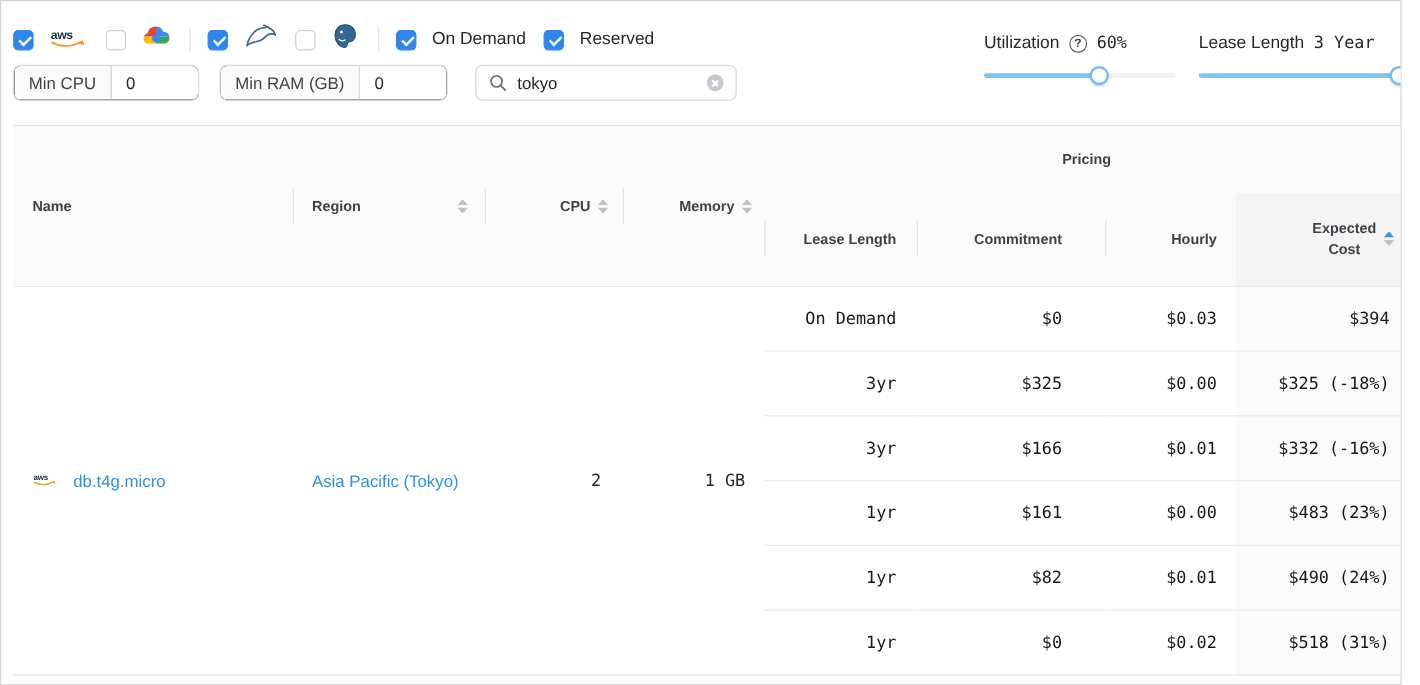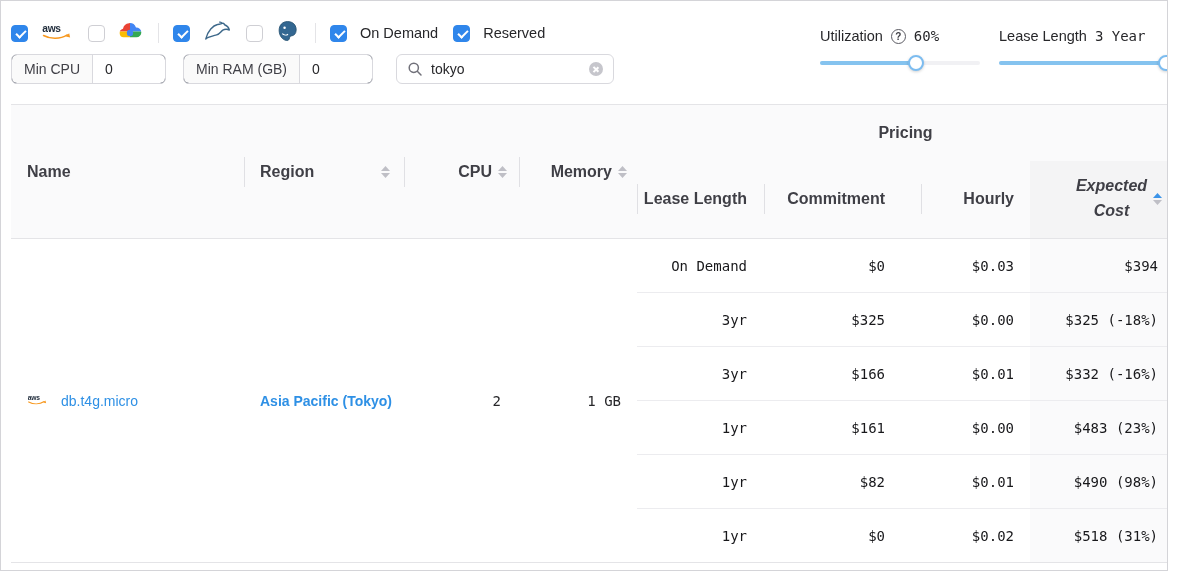--- a/index.html
+++ b/index.html
@@ -50,46 +50,46 @@
   .slider-track { position:absolute; left:0; right:0; top:6px; height:4px; border-radius:2px; background:#f1f1f4; }
   .slider-fill { height:100%; border-radius:2px; background:#85c3ef; }
   .slider-thumb { position:absolute; top:0; width:16px; height:16px; border-radius:50%;
                background:#fff; border:2px solid #7cbcf0; box-shadow:0 1px 3px rgba(0,0,0,.18); }
 
   
   .grid-table { position:absolute; left:10px; top:103px; width:1163px;
                 border-collapse:collapse; table-layout:fixed;
                 border-top:1px solid #e4e4e7; border-bottom:1px solid #e4e4e7; }
   thead { border-bottom:1px solid #e4e4e7; }
-  thead th { background:#fafafb; font-weight:600; font-size:16px; color:#3f3f46; position:relative; }
+  thead th { background:#fafafb; font-weight:600; font-size:12px; color:#3f3f46; position:relative; }
   th.group-th { height:56px; text-align:center; vertical-align:middle; font-weight:600; }
   thead tr.subhead th { height:78px; vertical-align:middle; }
   th.rowspan-th { vertical-align:middle; }
   th.al { text-align:left; padding-left:16px; }
   .th-flex { display:flex; align-items:center; }
   .th-flex.spread { justify-content:space-between; padding-right:14px; }
   .th-flex.right { justify-content:flex-end; gap:6px; }
   th.ar { text-align:right; }
   th.pr-lease { padding-right:17px; }
   th.pr-commit { padding-right:36px; }
   th.pr-hourly { padding-right:16px; }
-  th.expected-th { background:#f4f4f5; padding-right:12px;font-style:italic; }
+  th.expected-th { background:#f4f4f5; padding-right:12px; }
   .expected-lines { text-align:center; line-height:1.55; }
   .divider-left::before { content:""; position:absolute; left:0; top:50%; transform:translateY(-50%);
                 width:1px; height:30px; background:#e0e0e4; }
   .sort-icon { display:inline-flex; flex-direction:column; gap:2px; cursor:pointer; }
   .sort-icon svg { display:block; }
   .sort-up { fill:#bfbfc6; } .sort-down { fill:#bfbfc6; }
   .sort-icon.asc .sort-up { fill:#3b93e8; }
 
   tbody td { font-size:14px; }
   td.info-cell { vertical-align:middle; }
   .name-flex { display:flex; align-items:center; gap:13px; padding-left:16px; }
   .link { color:#2e90e5; cursor:pointer; }
-  td.region-cell { padding-left:16px;font-weight:bold; }
+  td.region-cell { padding-left:16px; }
   td.mono { font-family:"DejaVu Sans Mono", monospace; }
   td.cpu-cell { text-align:right; padding-right:18px; }
   td.mem-cell { text-align:right; padding-right:16px; }
   td.pr { font-family:"DejaVu Sans Mono", monospace; text-align:right; height:54px; color:#18181b; }
   td.pr-lease-c { padding-right:17px; }
   td.pr-commit-c { padding-right:36px; }
   td.pr-hourly-c { padding-right:16px; }
   td.pr-expected-c { padding-right:16px; background:#fafafb; }
   tbody tr + tr td.pr { border-top:1px solid #ececef; }
 </style>
@@ -322,21 +322,21 @@
       <tr>
         <td class="pr pr-lease-c">1yr</td>
         <td class="pr pr-commit-c">$161</td>
         <td class="pr pr-hourly-c">$0.00</td>
         <td class="pr pr-expected-c">$483 (23%)</td>
       </tr>
       <tr>
         <td class="pr pr-lease-c">1yr</td>
         <td class="pr pr-commit-c">$82</td>
         <td class="pr pr-hourly-c">$0.01</td>
-        <td class="pr pr-expected-c">$490 (98%)</td>
+        <td class="pr pr-expected-c">$490 (24%)</td>
       </tr>
       <tr>
         <td class="pr pr-lease-c">1yr</td>
         <td class="pr pr-commit-c">$0</td>
         <td class="pr pr-hourly-c">$0.02</td>
         <td class="pr pr-expected-c">$518 (31%)</td>
       </tr>
     </tbody>
   </table>
 </div>

